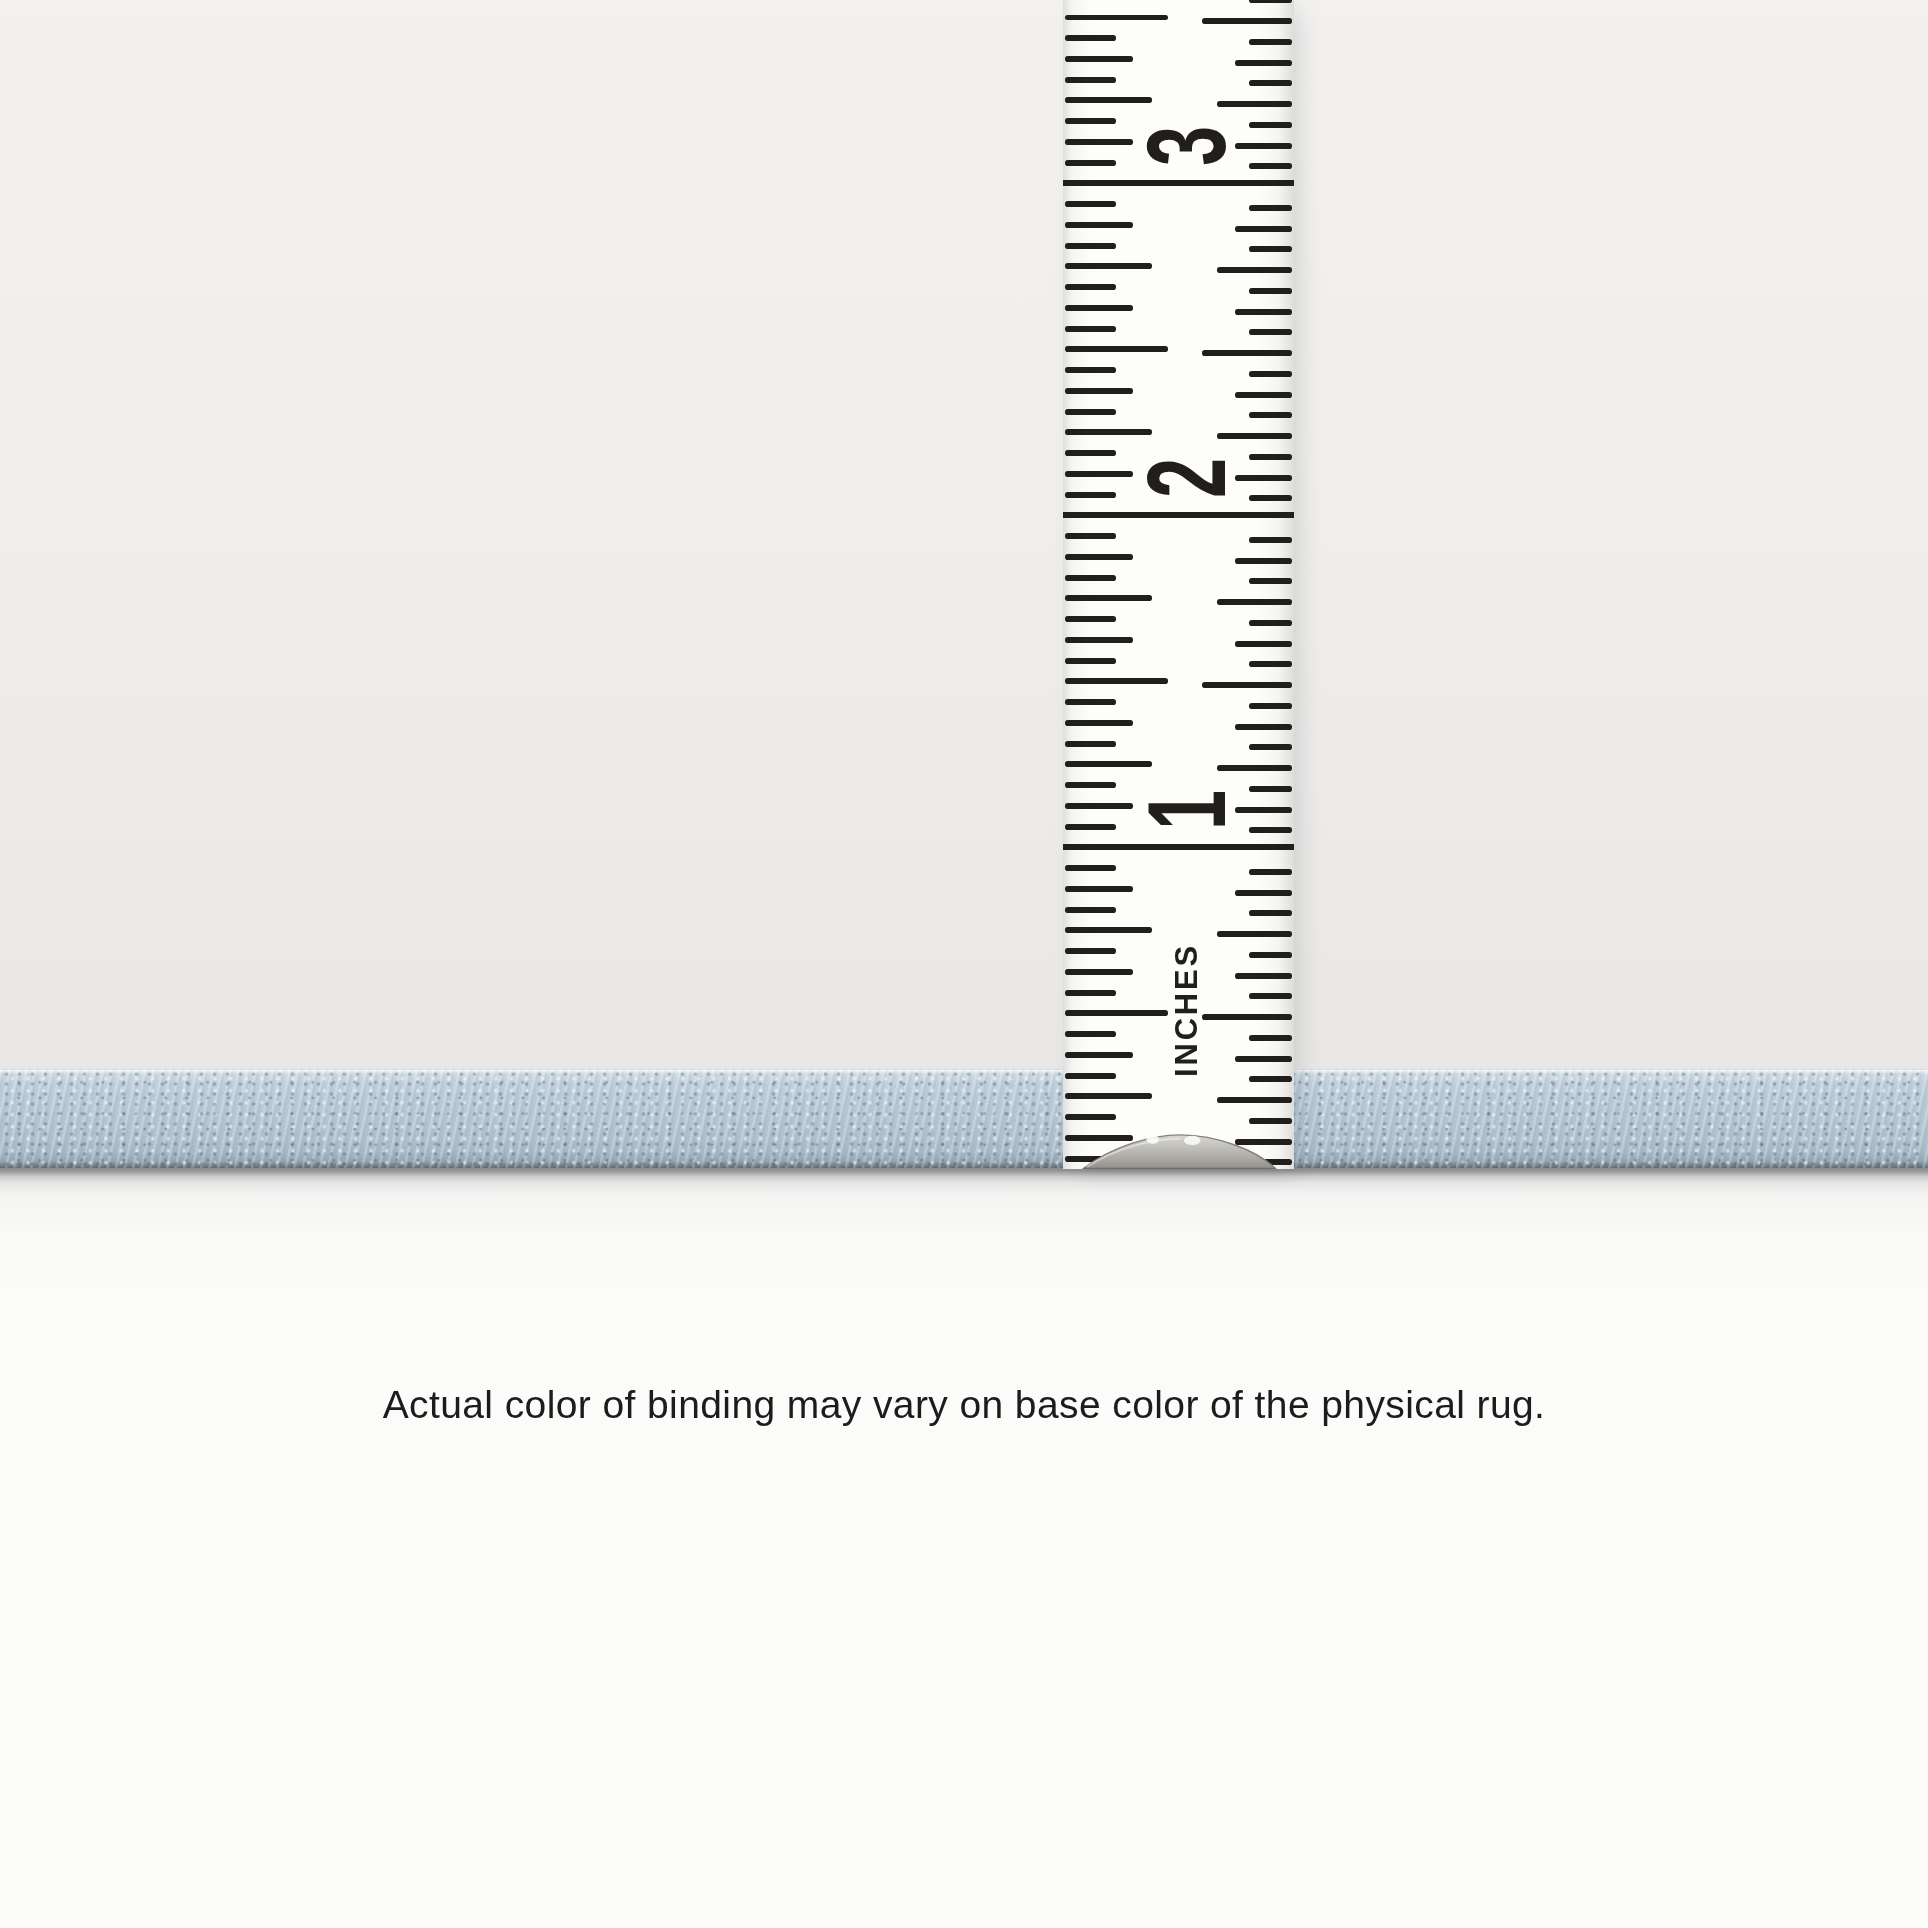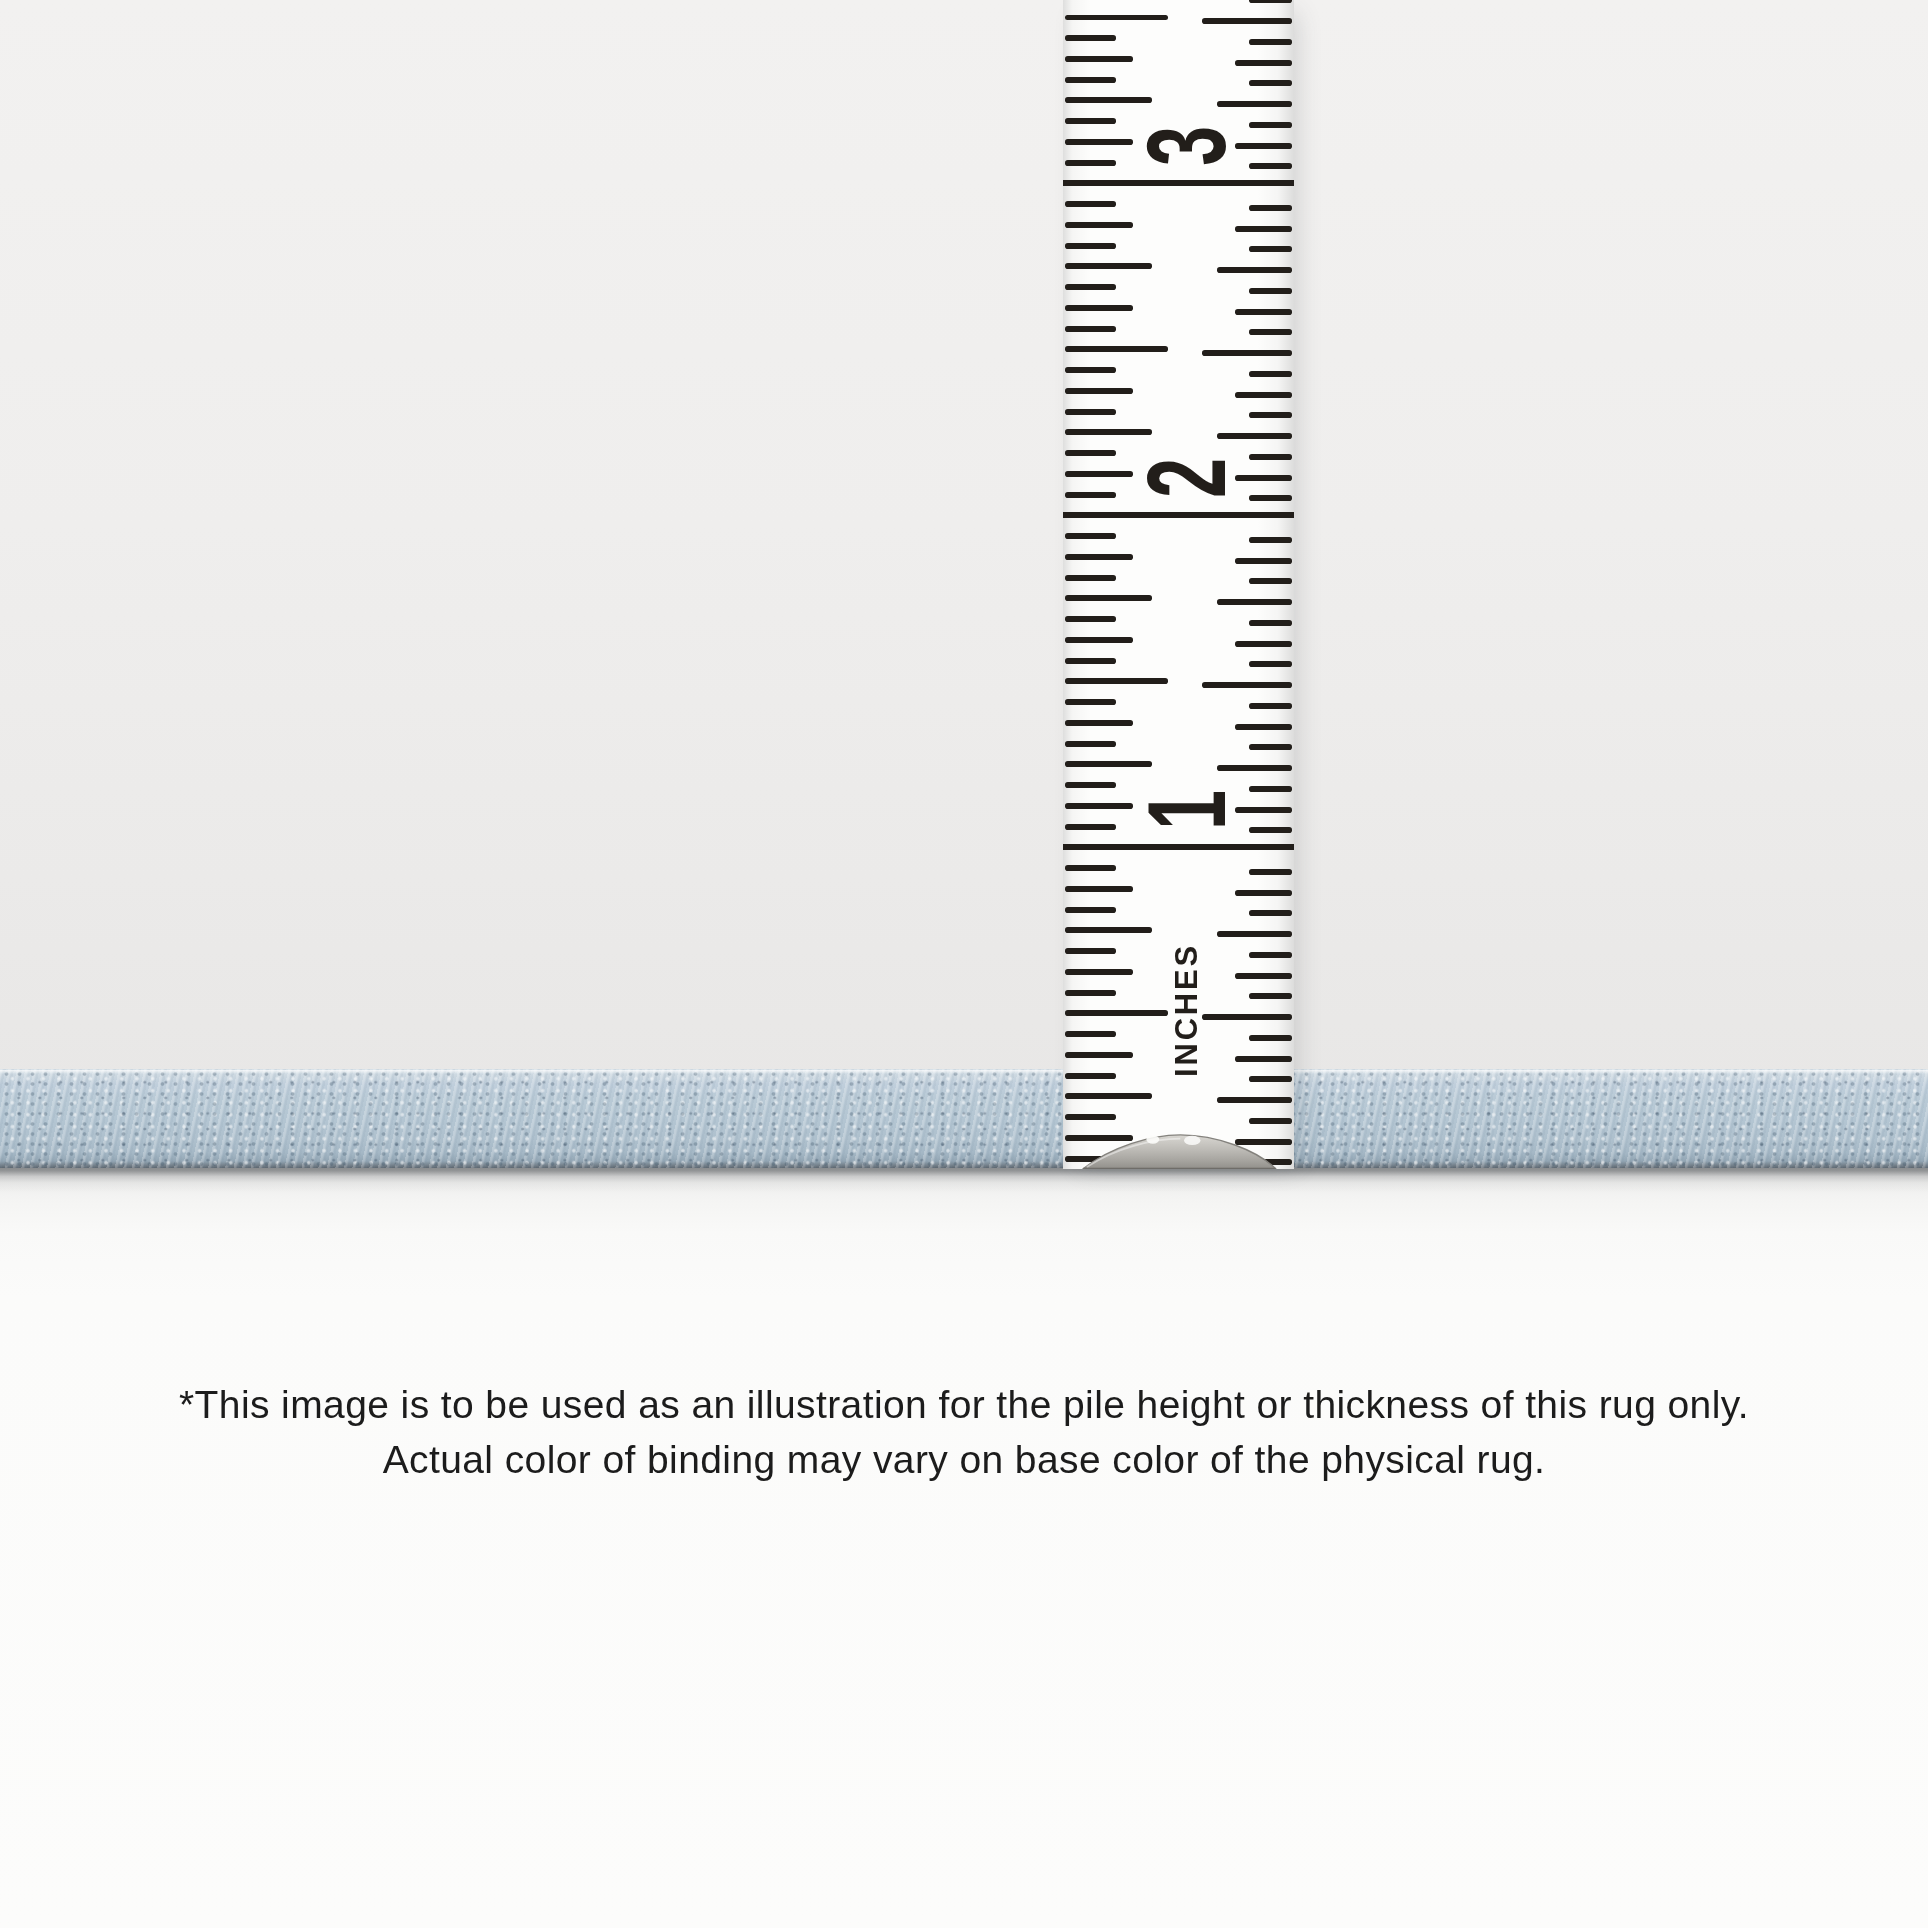--- a/index.html
+++ b/index.html
@@ -187,18 +187,17 @@
       <div class="tick right" style="width: 43px; top: 39px;"></div>
       <div class="tick left" style="width: 103px; top: 14.5px;"></div>
       <div class="tick right" style="width: 90px; top: 18px;"></div>
       <div class="tick right" style="width: 43px; top: -2.6px;"></div>
       <div class="inch-digit" style="left: 123px; top: 810px;">1</div>
       <div class="inch-digit" style="left: 123px; top: 478px;">2</div>
       <div class="inch-digit" style="left: 123px; top: 146px;">3</div>
     </div>
 
   <div class="disclaimer">
-    <div>*This image is to be used as an illustration for the pile height or thickness of this rug only.</div>
     <div>Actual color of binding may vary on base color of the physical rug.</div>
   </div>
 
 </div>
 
 
 </body></html>

